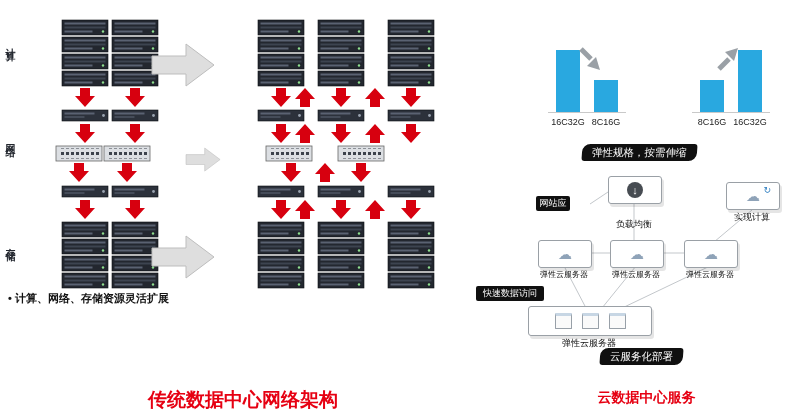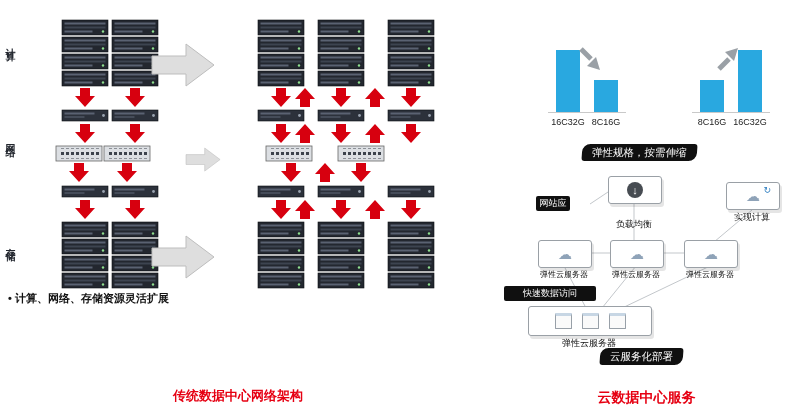--- a/index.html
+++ b/index.html
@@ -147,21 +147,21 @@
       <use href="#bigArr" xlink:href="#bigArr" x="152" y="236"></use>
       <use href="#bigArr" xlink:href="#bigArr" x="0" y="0" transform="translate(186,148) scale(0.55)"></use>
     </svg>
 
   <div class="abs vlabel" style="left:3px;top:40px">计算</div>
   <div class="abs vlabel" style="left:3px;top:136px">网络</div>
   <div class="abs vlabel" style="left:3px;top:240px">存储</div>
 
   <div class="abs bullet" style="left:8px;top:291px">• 计算、网络、存储资源灵活扩展</div>
 
-  <div class="cap" style="left:148px;top:387px;width:180px;font-size:13px">传统数据中心网络架构</div>
+  <div class="cap" style="left:148px;top:387px;width:180px;font-size:19px">传统数据中心网络架构</div>
 
   <div class="bar" style="left: 556px; height: 62px; top: 50px;"></div>
   <div class="bar" style="left: 594px; height: 32px; top: 80px;"></div>
   <div class="baseline" style="left:548px;top:112px;width:78px"></div>
   <div class="blabel" style="left:544px;top:117px">16C32G</div>
   <div class="blabel" style="left:582px;top:117px">8C16G</div>
   <svg class="abs" style="left:576px;top:46px" width="28" height="28">
     <line x1="5" y1="3" x2="15" y2="13" stroke="#9aa0a6" stroke-width="5"></line>
     <polygon points="24,24 11,20 20,11" fill="#9aa0a6"></polygon>
   </svg>
@@ -210,21 +210,21 @@
   <div class="node" style="left:610px;top:240px">
     <span class="cloud">☁</span>
   </div>
   <div class="node" style="left:684px;top:240px">
     <span class="cloud">☁</span>
   </div>
   <div class="nlabel small" style="left:526px;top:269px;width:76px">弹性云服务器</div>
   <div class="nlabel small" style="left:598px;top:269px;width:76px">弹性云服务器</div>
   <div class="nlabel small" style="left:672px;top:269px;width:76px">弹性云服务器</div>
 
-  <div class="tag small" style="left:504px;top:286px;width:92px">快速数据访问</div>
+  <div class="tag small" style="left:476px;top:286px;width:68px">快速数据访问</div>
 
   <div class="tray" style="left:528px;top:306px">
     <div class="cube"></div>
     <div class="cube"></div>
     <div class="cube"></div>
   </div>
   <div class="nlabel" style="left:528px;top:337px;width:122px">弹性云服务器</div>
 
   <div class="ribbon" style="left:600px;top:348px">云服务化部署</div>
 

